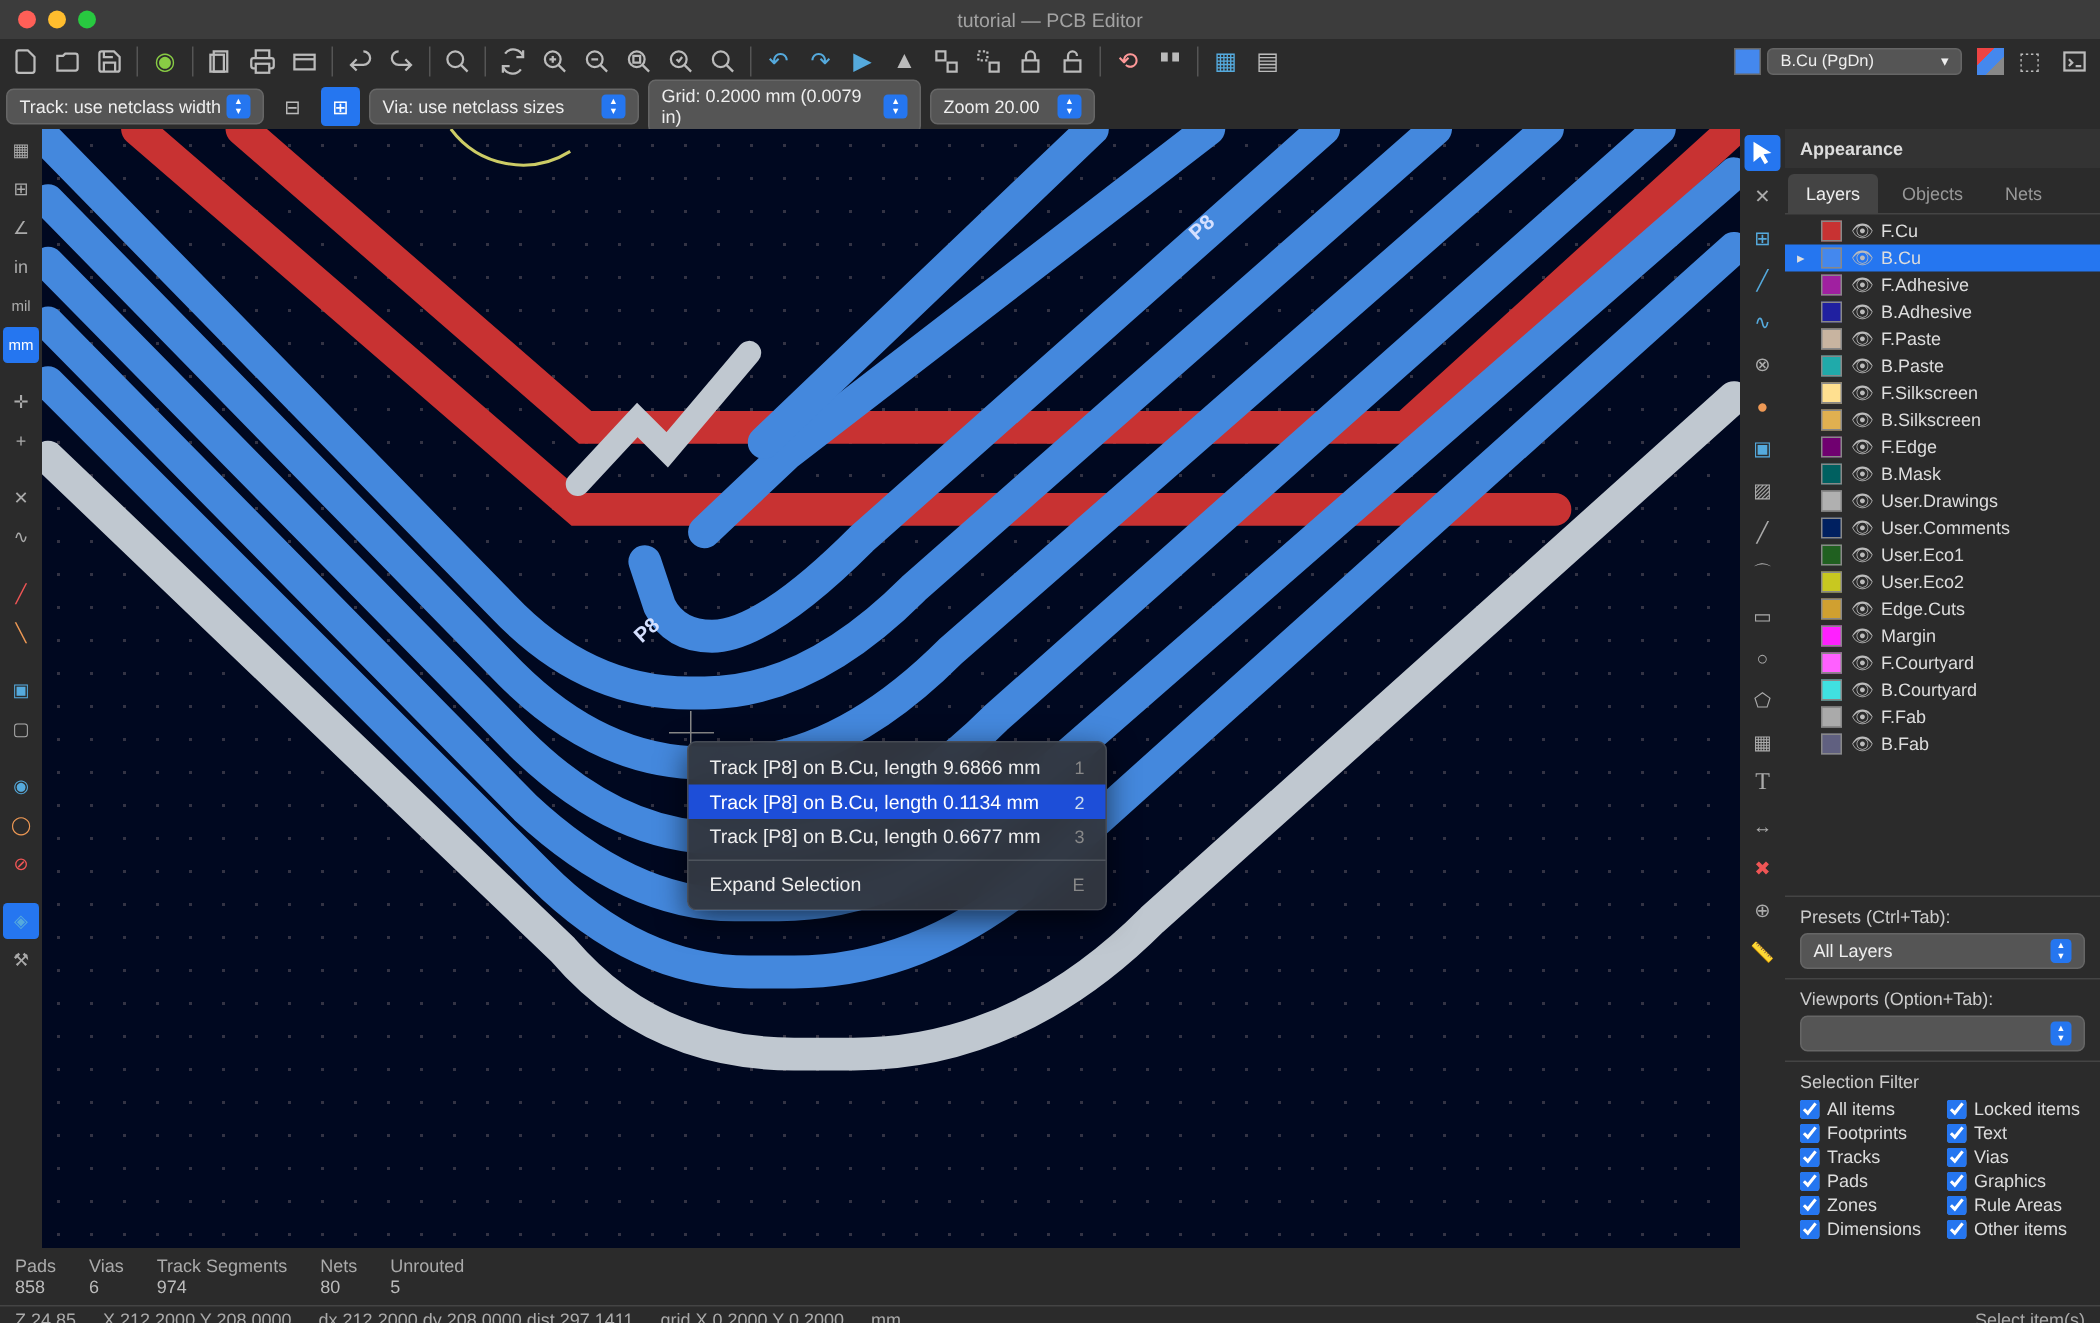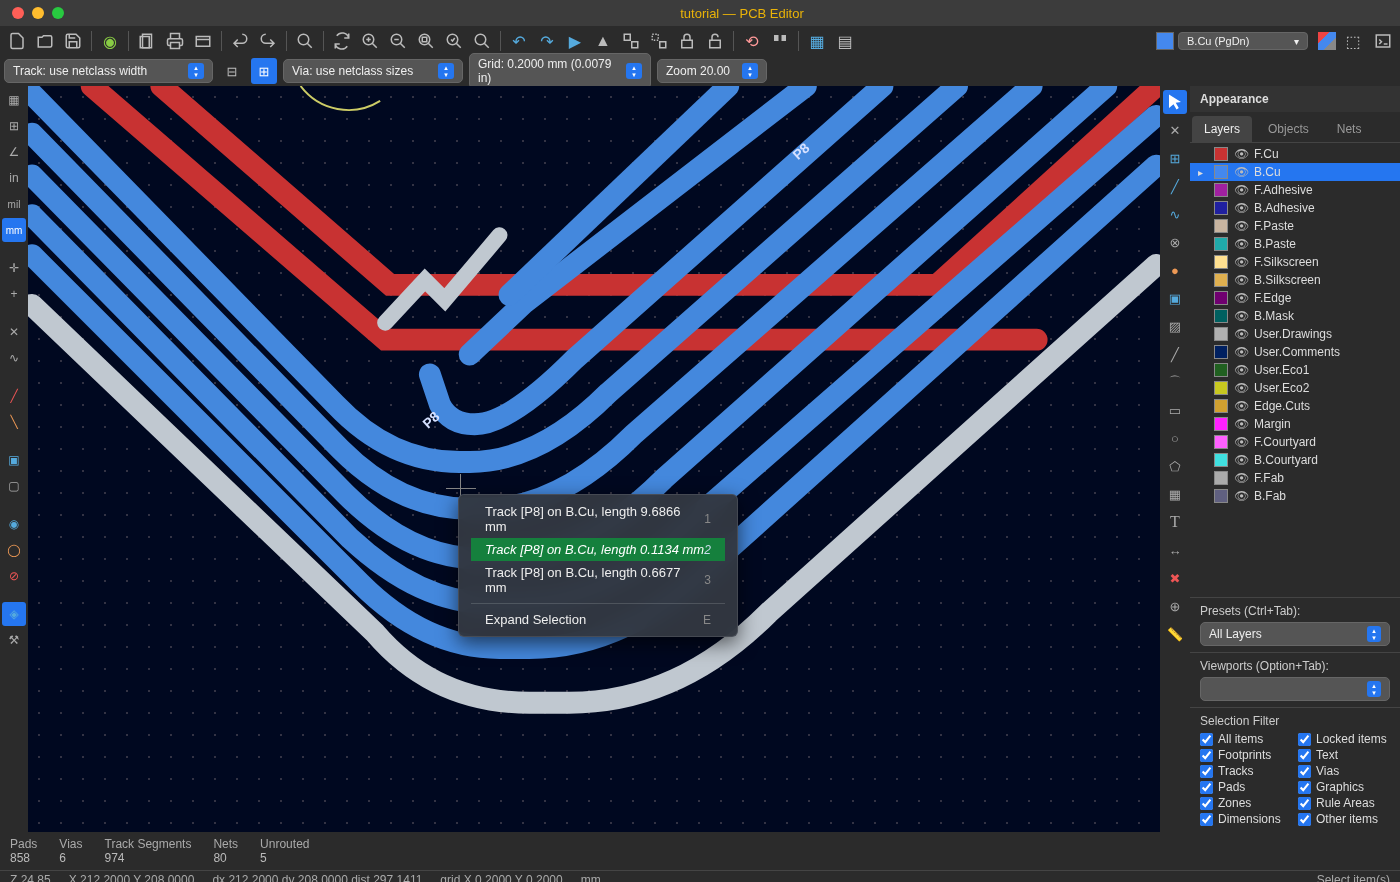--- a/index.html
+++ b/index.html
@@ -3,38 +3,38 @@
 <meta charset="utf-8">
 <style>
 * { margin:0; padding:0; box-sizing:border-box; font-family:-apple-system,BlinkMacSystemFont,"Segoe UI",sans-serif; user-select:none; }
 body { background:#2b2b2b; color:#ccc; width:1400px; height:882px; overflow:hidden; font-size:13px; position:relative; }
 
 
 .titlebar { height:26px; background:#3c3c3c; display:flex; align-items:center; position:relative; }
 .traffic { display:flex; gap:8px; padding-left:12px; }
 .traffic span { width:12px; height:12px; border-radius:50%; display:block; }
 .tr-close{background:#ff5f57;} .tr-min{background:#ffbd2e;} .tr-max{background:#28c940;}
-.titlebar .title { position:absolute; left:50%; transform:translateX(-50%); color:#eab308; font-size:13px;margin-left:42px; }
+.titlebar .title { position:absolute; left:50%; transform:translateX(-50%); color:#a3a3a3; font-size:13px; }
 
 
 .toolbar { height:30px; background:#2b2b2b; display:flex; align-items:center; padding:0 4px; gap:2px; }
 .tbtn { width:26px; height:26px; display:flex; align-items:center; justify-content:center; border-radius:3px; color:#bbb; font-size:16px; cursor:pointer; }
 .tbtn svg { width:18px; height:18px; }
 .tdiv { width:1px; height:20px; background:#555; margin:0 3px; }
 .layer-select { margin-left:auto; display:flex; align-items:center; gap:4px; }
 .layer-sw { width:18px; height:18px; background:#4488ee; border:1px solid #666; }
 .layer-dd { background:#555; border:1px solid #666; border-radius:4px; padding:2px 8px; font-size:11px; color:#eee; width:130px; display:flex; align-items:center; }
 .layer-dd::after { content:'▾'; margin-left:auto; font-size:10px; }
 .layer-stripe { width:18px; height:18px; margin-left:6px; background:linear-gradient(135deg,#e44 0%,#e44 33%,#4488ee 33%,#4488ee 66%,#888 66%,#888 100%); }
 
 
 .toolbar2 { height:30px; background:#2b2b2b; display:flex; align-items:center; padding:0 4px; gap:6px; }
 .combo { background:#555; color:#eee; border:1px solid #666; border-radius:5px; padding:3px 8px; font-size:12px; display:flex; align-items:center; min-width:0; }
 .combo .arrows { margin-left:auto; background:#2576f0; color:white; border-radius:3px; width:16px; display:flex; flex-direction:column; align-items:center; font-size:7px; line-height:7px; padding:1px 0; }
-.track-combo{width:209px;} .via-combo{width:180px;} .grid-combo{width:182px;} .zoom-combo{width:110px;}
+.track-combo{width:172px;} .via-combo{width:180px;} .grid-combo{width:182px;} .zoom-combo{width:110px;}
 .btn-sq { width:26px; height:26px; display:flex; align-items:center; justify-content:center; border-radius:3px; color:#bbb; }
 .btn-sq.active{ background:#2576f0; color:#fff; }
 
 
 .leftcol { position:absolute; left:0; top:86px; width:28px; background:#2b2b2b; display:flex; flex-direction:column; align-items:center; gap:2px; padding-top:2px; }
 .ltool { width:24px; height:24px; display:flex; align-items:center; justify-content:center; border-radius:3px; color:#aaa; font-size:12px; cursor:pointer; }
 .ltool.active { background:#2576f0; color:#fff; }
 .lspace{height:10px;}
 
 
@@ -45,24 +45,24 @@
 
 
 .canvas { position:absolute; left:28px; top:86px; right:240px; bottom:50px; background:#000820; background-image:radial-gradient(circle,#334 1px,transparent 1px); background-size:22px 22px; overflow:hidden; }
 .canvas svg { position:absolute; left:0; top:0; width:100%; height:100%; }
 .cursor-cross { position:absolute; left:418px; top:388px; width:30px; height:30px; pointer-events:none; }
 .cursor-cross::before,.cursor-cross::after{content:'';position:absolute;background:#888;}
 .cursor-cross::before{left:0;top:14px;width:30px;height:1px;}
 .cursor-cross::after{left:14px;top:0;width:1px;height:30px;}
 
 
-.ctxmenu { position:absolute; left:430px; top:408px; width:280px; background:rgba(50,55,65,0.96); border:1px solid rgba(255,255,255,0.1); border-radius:6px; padding:5px 12px; box-shadow:0 6px 20px rgba(0,0,0,0.6); backdrop-filter:blur(10px); }
+.ctxmenu { position:absolute; left:430px; top:408px; width:280px; background:rgba(50,55,65,0.96); border:1px solid rgba(255,255,255,0.1); border-radius:6px; padding:5px 0; box-shadow:0 6px 20px rgba(0,0,0,0.6); backdrop-filter:blur(10px); }
 .ctxitem { padding:4px 14px; font-size:13px; color:#eee; display:flex; align-items:center; cursor:pointer; }
 .ctxitem .key { margin-left:auto; color:#888; font-size:12px; }
-.ctxitem.sel { background:#15803d; color:#fff;font-style:italic; }
+.ctxitem.sel { background:#1d4ed8; color:#fff; }
 .ctxitem.sel .key{color:#cde;}
 .ctxsep { height:1px; background:rgba(255,255,255,0.15); margin:4px 0; }
 
 
 .rpanel { position:absolute; right:0; top:86px; width:210px; bottom:50px; background:#2b2b2b; display:flex; flex-direction:column; overflow:hidden;}
 .rpanel-head { padding:6px 10px; font-size:12px; font-weight:600; color:#ddd; background:#333; }
 .tabs { display:flex; background:#2b2b2b; border-bottom:1px solid #444; }
 .tab { padding:6px 12px; font-size:12px; color:#999; cursor:pointer; border-radius:4px 4px 0 0; margin:4px 2px 0; }
 .tab.active { background:#444; color:#eee; }
 .layer-list { flex:1; overflow-y:auto; padding:2px 0; }

